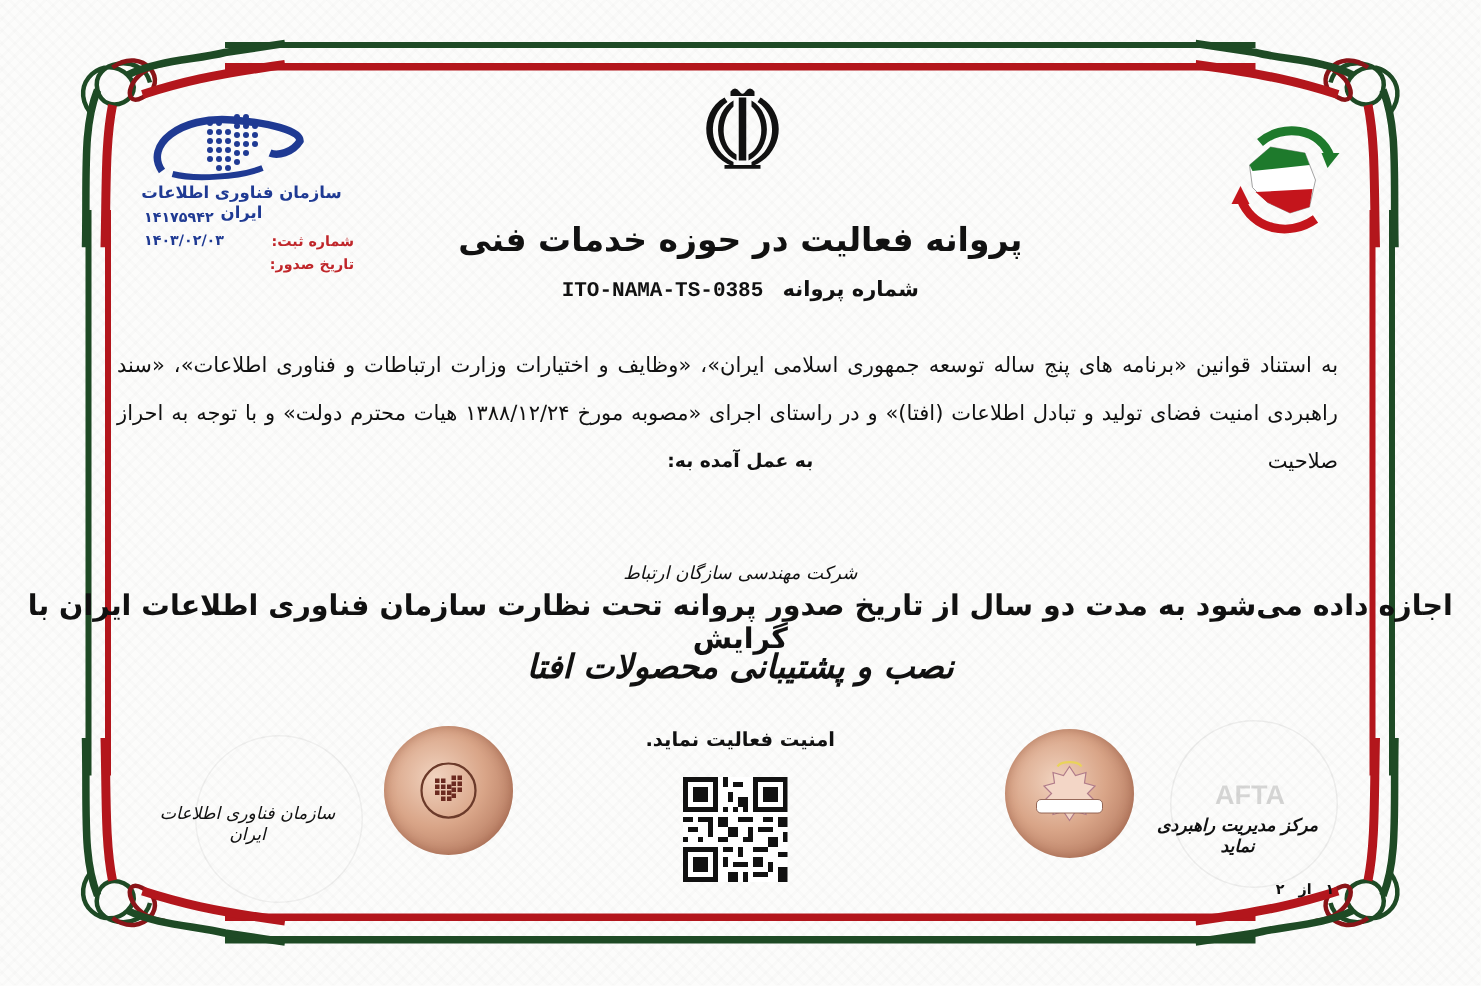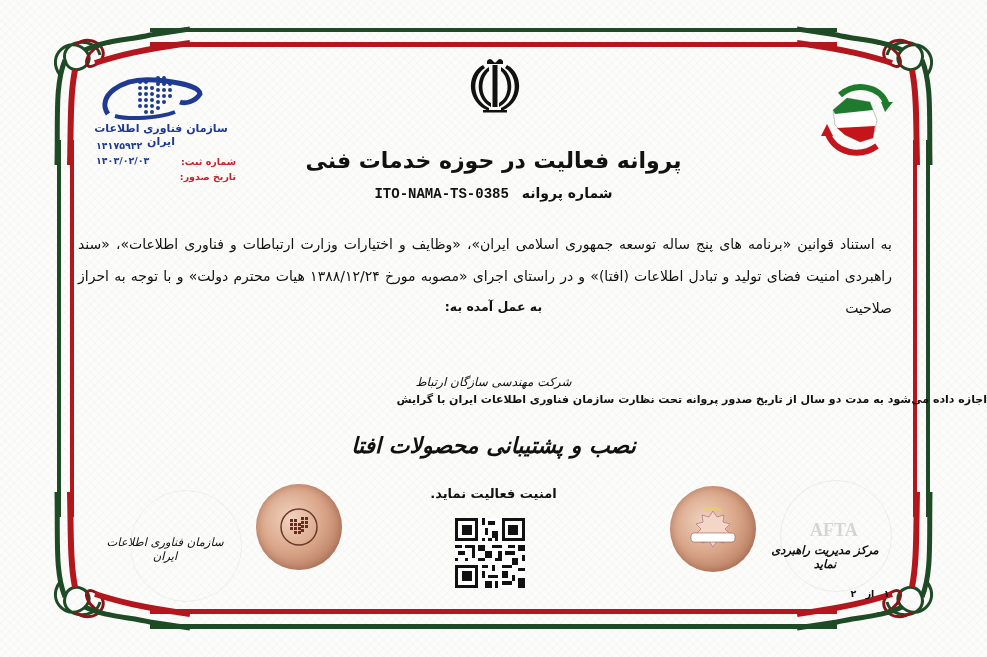--- a/index.html
+++ b/index.html
@@ -48,37 +48,37 @@
   .emblem { left:465px; top:55px; width:60px; height:60px; }
   .campaign { left:815px; top:80px; width:90px; height:80px; }
 
   .title { left:0; right:0; top:148px; text-align:center; font-weight:bold; font-size:22px; }
   .license-no { left:0; right:0; top:185px; text-align:center; font-weight:bold; font-size:14px; }
   .license-no .code { font-family:Liberation Mono, monospace; margin-right:8px; }
 
   .para { left:78px; right:95px; top:228px; text-align:justify; text-align-last:justify; font-weight:normal; font-size:14px; line-height:32px; }
   .appointed { left:0; right:0; top:299px; text-align:center; font-weight:bold; font-size:12.5px; }
   .company { left:0; right:0; top:337px; text-align:center; font-family:"DejaVu Serif", serif; font-style:italic; font-size:12px;margin-top:38px; }
-  .permission { left:0; right:0; top:393px; font-weight:bold; font-size:11px; }
+  .permission { left:0; right:0; top:393px; text-align:center; font-weight:bold; font-size:19px; }
   .field { left:0; right:0; top:432px; text-align:center; font-family:"DejaVu Serif", serif; font-style:italic; font-weight:bold; font-size:22px; }
   .country { left:0; right:0; top:486px; text-align:center; font-weight:bold; font-size:13px; }
 
   .hologram { border-radius:50%; width:86px; height:86px;
     background:radial-gradient(circle at 40% 40%, #f1d3bf 0%, #d9a588 45%, #b77c62 80%, #a8705a 100%);
     box-shadow:inset 0 0 8px rgba(120,60,40,0.4);
   }
   .holo-left  { left:256px; top:484px; }
   .holo-right { left:670px; top:486px; }
   .holo-inner { position:absolute; left:50%; top:50%; transform:translate(-50%,-50%); }
 
   .sig-left { left:95px; top:535px; width:140px; text-align:center; font-family:"DejaVu Serif", serif; font-style:italic; font-size:11.5px; }
   .seal-left { left:130px; top:490px; width:110px; height:110px; border:1px solid rgba(0,0,0,0.05); border-radius:50%; }
   .sig-right { left:765px; top:543px; width:120px; text-align:center; font-family:"DejaVu Serif", serif; font-style:italic; font-weight:bold; font-size:11.5px; }
   .seal-right { left:780px; top:480px; width:110px; height:110px; border:1px solid rgba(0,0,0,0.06); border-radius:50%; }
-  .afta-mark { left:810px; top:520px; font-family:Liberation Serif, serif; font-size:18px; color:rgba(0,0,0,0.15); font-weight:bold; }
+  .afta-mark { left:810px; top:520px; font-family:Liberation Sans, sans-serif; font-size:18px; color:rgba(0,0,0,0.15); font-weight:bold; }
 
   .qr { left:455px; top:518px; width:70px; height:70px; }
   .page-no { left:840px; top:588px; width:60px; text-align:center; font-weight:bold; font-size:9.5px; word-spacing:6px; }
 </style>
 </head>
 <body>
 
 <div class="paper"></div>
 
 <div class="stripe top-green"></div>

